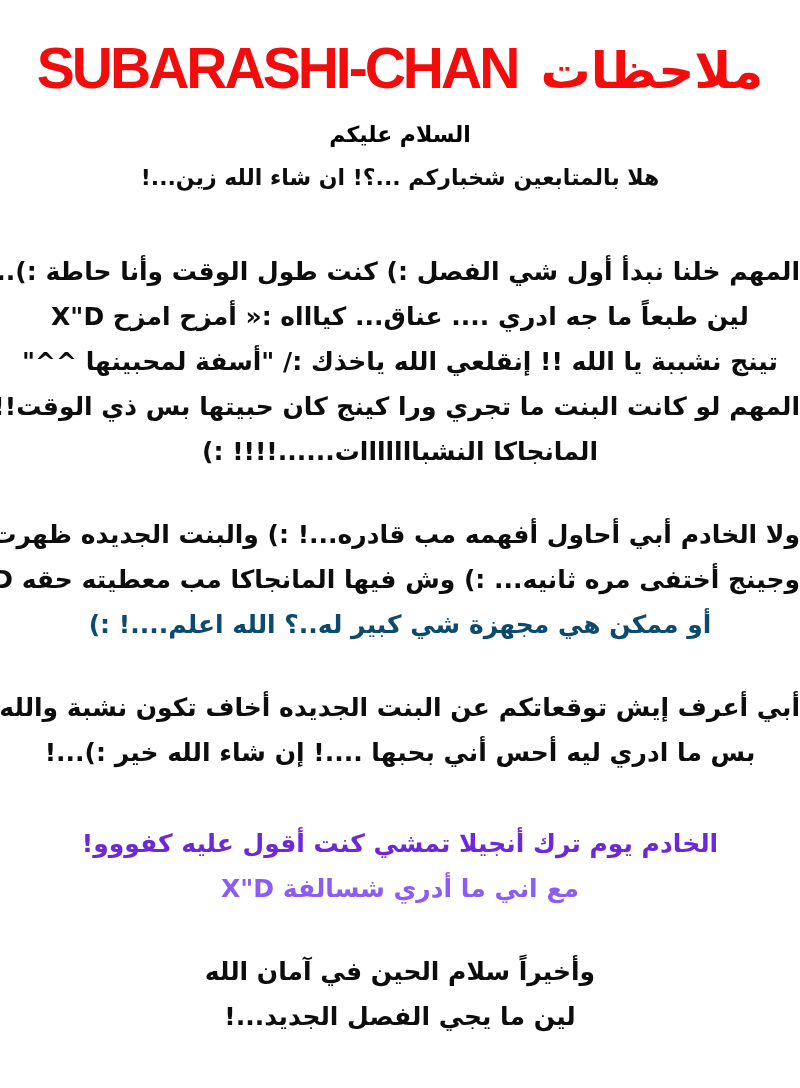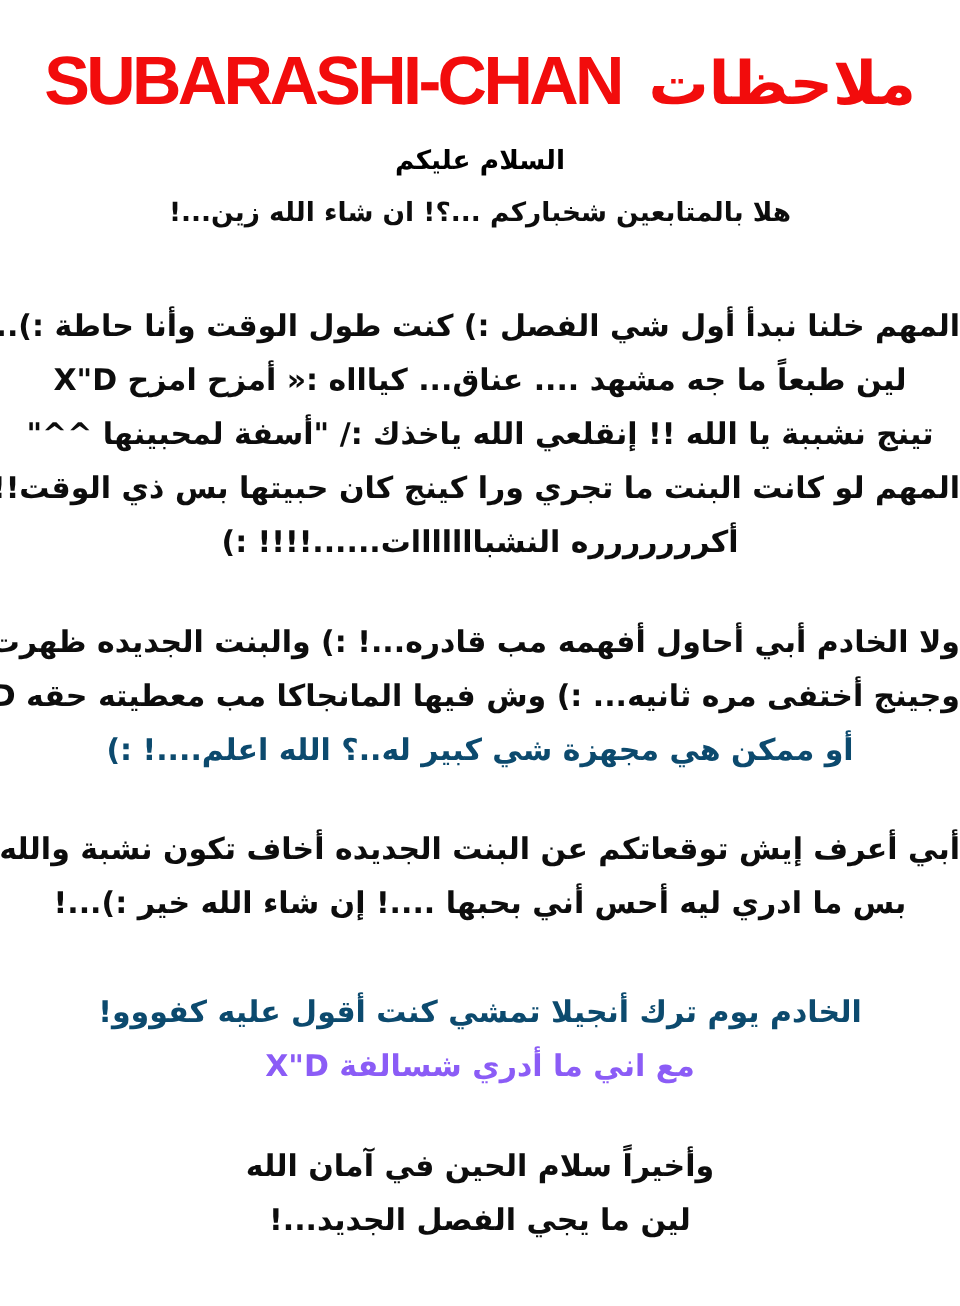--- a/index.html
+++ b/index.html
@@ -68,39 +68,39 @@
     <span class="t-en">SUBARASHI-CHAN</span>
   </h1>
 
   <div class="greeting">
     <div class="gline" dir="rtl" style="color: #000000;">السلام عليكم</div>
     <div class="gline" dir="rtl" style="color: rgb(13, 13, 13);">هلا بالمتابعين شخباركم ...؟! ان شاء الله زين...!</div>
   </div>
 
   <div class="para para-1">
     <div class="pline" dir="rtl" style="color: rgb(13, 13, 13);">المهم خلنا نبدأ أول شي الفصل :) كنت طول الوقت وأنا حاطة :)..! X"D</div>
-    <div class="pline" dir="rtl" style="color: rgb(13, 13, 13);">لين طبعاً ما جه مشهد .... عناق... كياااه :« أمزح امزح X"D</div>
+    <div class="pline" dir="rtl" style="color: rgb(13, 13, 13);">لين طبعاً ما جه ادري .... عناق... كياااه :« أمزح امزح X"D</div>
     <div class="pline" dir="rtl" style="color: rgb(13, 13, 13);">تينج نشببة يا الله !! إنقلعي الله ياخذك :/ "أسفة لمحبينها ^^"</div>
     <div class="pline" dir="rtl" style="color: rgb(13, 13, 13);">المهم لو كانت البنت ما تجري ورا كينج كان حبيتها بس ذي الوقت!!</div>
-    <div class="pline" dir="rtl" style="color: rgb(13, 13, 13);">أكررررررره النشبااااااات......!!!! :)</div>
+    <div class="pline" dir="rtl" style="color: rgb(13, 13, 13);">المانجاكا النشبااااااات......!!!! :)</div>
   </div>
 
   <div class="para para-2">
     <div class="pline" dir="rtl" style="color: rgb(13, 13, 13);">ولا الخادم أبي أحاول أفهمه مب قادره...! :) والبنت الجديده ظهرت!!</div>
     <div class="pline" dir="rtl" style="color: rgb(13, 13, 13);">وجينج أختفى مره ثانيه... :) وش فيها المانجاكا مب معطيته حقه X"D</div>
     <div class="pline" dir="rtl" style="color: #0c4a6e;">أو ممكن هي مجهزة شي كبير له..؟ الله اعلم....! :)</div>
   </div>
 
   <div class="para para-3">
     <div class="pline" dir="rtl" style="color: rgb(13, 13, 13);">أبي أعرف إيش توقعاتكم عن البنت الجديده أخاف تكون نشبة والله ^^"</div>
     <div class="pline" dir="rtl" style="color: rgb(13, 13, 13);">بس ما ادري ليه أحس أني بحبها ....! إن شاء الله خير :)...!</div>
   </div>
 
   <div class="para para-4">
-    <div class="pline" dir="rtl" style="color: #0c4a6e;">الخادم يوم ترك أنجيلا تمشي كنت أقول عليه كفووو!</div>
+    <div class="pline" dir="rtl" style="color: #6d28d9;">الخادم يوم ترك أنجيلا تمشي كنت أقول عليه كفووو!</div>
     <div class="pline" dir="rtl" style="color: #8b5cf6;">مع اني ما أدري شسالفة X"D</div>
   </div>
 
   <div class="para para-5">
     <div class="pline" dir="rtl" style="color: rgb(13, 13, 13);">وأخيراً سلام الحين في آمان الله</div>
     <div class="pline" dir="rtl" style="color: rgb(13, 13, 13); text-align: center;">لين ما يجي الفصل الجديد...!</div>
   </div>
 
 </div>
 

